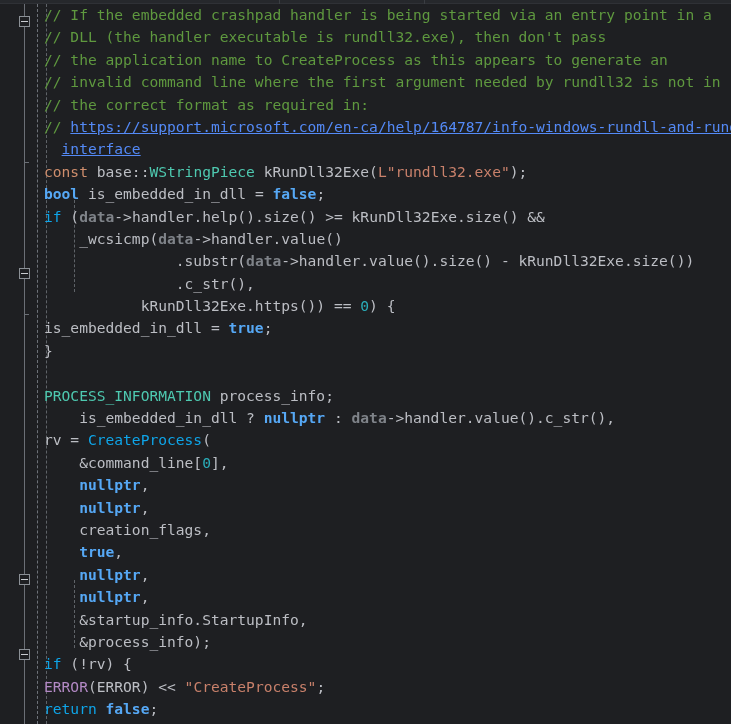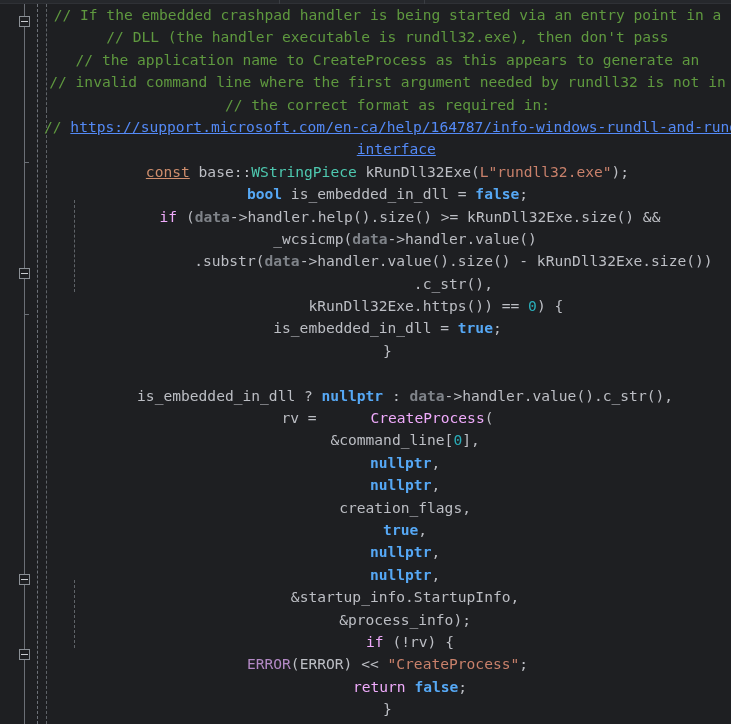--- a/index.html
+++ b/index.html
@@ -14,21 +14,20 @@
     overflow: hidden;
     font-family: "DejaVu Sans Mono", "Liberation Mono", monospace;
   }
 
   #editor-root {
     position: relative;
     width: 731px;
     height: 724px;
     background: #1e1f22;
     box-sizing: border-box;
-    text-align: center;
   }
 
   
   .top-strip {
     position: absolute;
     top: 0; left: 0;
     width: 731px;
     height: 4px;
     background: #26282c;
     border-bottom: 1px solid #2f3136;
@@ -117,22 +116,22 @@
   
   .indent-guide {
     position: absolute;
     width: 0;
     border-left: 1px dashed #5f6368;
   }
 
   
   .t-comment  { color: #5f993f; }
   .t-link     { color: #548af7; text-decoration: underline; }
-  .t-keyword  { color: #cf8e6d; text-decoration: underline; }
-  .t-kw2      { color: #f0abfc; margin-left: 45px; }
+  .t-keyword  { color: #cf8e6d; }
+  .t-kw2      { color: #0ea5e9; }
   .t-type     { color: #56a8f5; font-weight: bold; }
   .t-class    { color: #4ec9b0; }
   .t-macro    { color: #b389c5; }
   .t-string   { color: #c9816b; }
   .t-num      { color: #2aacb8; }
   .t-plain    { color: #bcbec4; }
   .t-dim      { color: #7f8389; font-weight: bold; }
 </style>
 </head>
 <body>
@@ -183,20 +182,21 @@
         <div class="code-line"><span class="t-keyword">const</span><span class="t-plain"> base::</span><span class="t-class">WStringPiece</span><span class="t-plain"> kRunDll32Exe(</span><span class="t-string">L"rundll32.exe"</span><span class="t-plain">);</span></div>
         <div class="code-line"><span class="t-type">bool</span><span class="t-plain"> is_embedded_in_dll = </span><span class="t-type">false</span><span class="t-plain">;</span></div>
         <div class="code-line"><span class="t-kw2">if</span><span class="t-plain"> (</span><span class="t-dim">data</span><span class="t-plain">-&gt;handler.</span><span class="t-plain">help</span><span class="t-plain">().</span><span class="t-plain">size</span><span class="t-plain">() &gt;= kRunDll32Exe.</span><span class="t-plain">size</span><span class="t-plain">() &amp;&amp;</span></div>
         <div class="code-line"><span class="t-plain">    _wcsicmp(</span><span class="t-dim">data</span><span class="t-plain">-&gt;handler.value()</span></div>
         <div class="code-line"><span class="t-plain">               .substr(</span><span class="t-dim">data</span><span class="t-plain">-&gt;handler.value().size() - kRunDll32Exe.size())</span></div>
         <div class="code-line"><span class="t-plain">               .c_str(),</span></div>
         <div class="code-line"><span class="t-plain">           kRunDll32Exe.https()) == </span><span class="t-num">0</span><span class="t-plain">) {</span></div>
         <div class="code-line"><span class="t-plain">is_embedded_in_dll = </span><span class="t-type">true</span><span class="t-plain">;</span></div>
         <div class="code-line"><span class="t-plain">}</span></div>
         <div class="code-line"><span class="t-plain"></span></div>
+        <div class="code-line"><span class="t-class">PROCESS_INFORMATION</span><span class="t-plain"> process_info;</span></div>
         <div class="code-line"><span class="t-plain">    is_embedded_in_dll ? </span><span class="t-type">nullptr</span><span class="t-plain"> : </span><span class="t-dim">data</span><span class="t-plain">-&gt;handler.value().c_str(),</span></div>
         <div class="code-line"><span class="t-plain">rv = </span><span class="t-kw2">CreateProcess</span><span class="t-plain">(</span></div>
         <div class="code-line"><span class="t-plain">    &amp;command_line[</span><span class="t-num">0</span><span class="t-plain">],</span></div>
         <div class="code-line"><span class="t-plain">    </span><span class="t-type">nullptr</span><span class="t-plain">,</span></div>
         <div class="code-line"><span class="t-plain">    </span><span class="t-type">nullptr</span><span class="t-plain">,</span></div>
         <div class="code-line"><span class="t-plain">    creation_flags,</span></div>
         <div class="code-line"><span class="t-plain">    </span><span class="t-type">true</span><span class="t-plain">,</span></div>
         <div class="code-line"><span class="t-plain">    </span><span class="t-type">nullptr</span><span class="t-plain">,</span></div>
         <div class="code-line"><span class="t-plain">    </span><span class="t-type">nullptr</span><span class="t-plain">,</span></div>
         <div class="code-line"><span class="t-plain">    &amp;startup_info.StartupInfo,</span></div>

